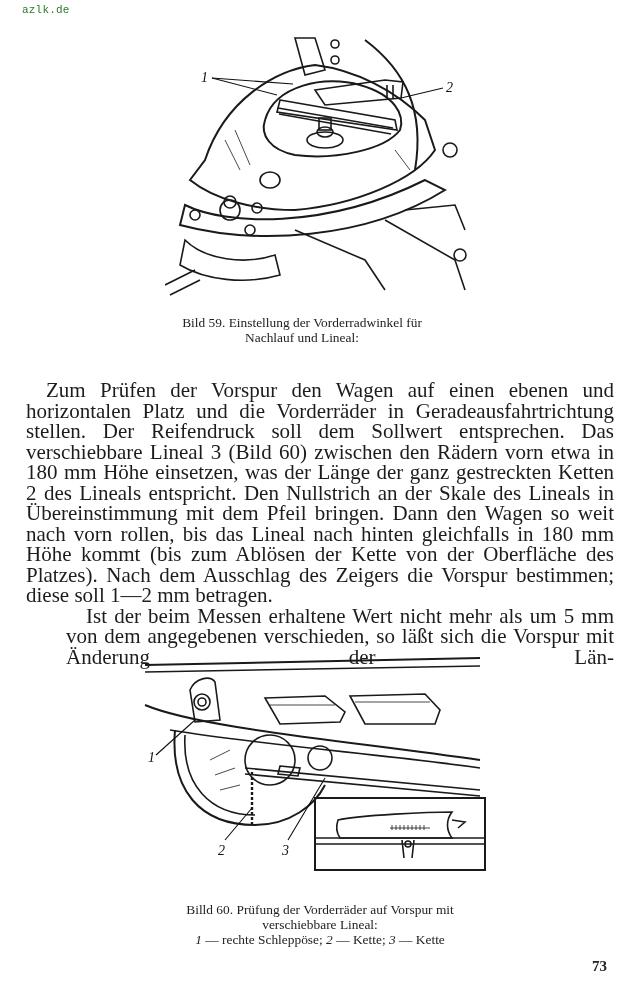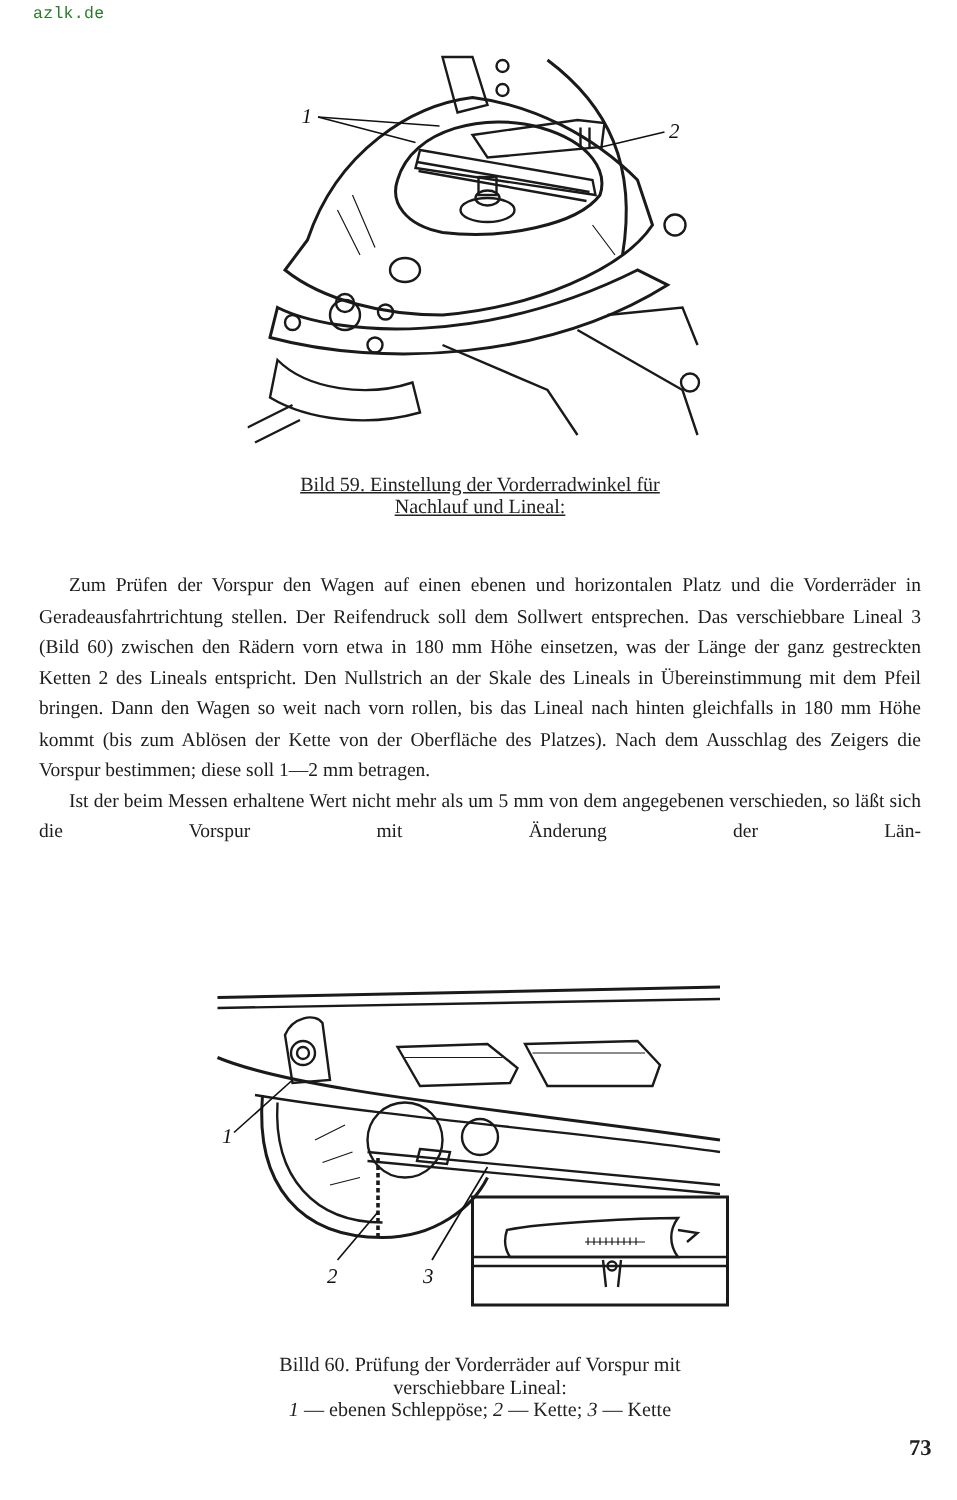--- a/index.html
+++ b/index.html
@@ -10,30 +10,30 @@
   .watermark {
     position: absolute; left: 6px; top: 4px; font-family: "Liberation Mono", "DejaVu Sans Mono", monospace;
     font-size: 11px; color: #2a7a2a; font-weight: normal; letter-spacing: 0.2px; margin-left: 16px;
   }
   .figure { position: absolute; }
   #fig59 { left: 165px; top: 30px; width: 310px; height: 270px; }
   #fig60 { left: 140px; top: 650px; width: 370px; height: 230px; }
   .caption {
     position: absolute; text-align: center; font-size: 13.4px; line-height: 15px; color: #222;
   }
-  #cap59 { left: 140px; top: 315px; width: 360px; text-decoration: underline; }
+  #cap59 { left: 122px; top: 315px; width: 360px; }
   #cap60 { left: 110px; top: 902px; width: 420px; }
   .caption i { font-style: italic; }
   .body-text {
-    position: absolute; left: 26px; top: 380px; width: 588px; font-size: 13px; line-height: 20.5px;
+    position: absolute; left: 26px; top: 380px; width: 588px; font-size: 21px; line-height: 20.5px;
     text-align: justify; color: #1c1c1c;
   }
   .body-text p { margin: 0; text-indent: 20px; }
-  .body-text .last-line { text-align-last: justify; }
-  .page-num { position: absolute; left: 592px; top: 958px; font-size: 15px; font-weight: bold; color: #222; margin-left: 14px; }
+  .body-text .last-line { text-align-last: justify; margin-left: 40px; }
+  .page-num { position: absolute; left: 592px; top: 958px; font-size: 15px; font-weight: bold; color: #222; }
   svg { display: block; }
   .lbl { font-family: "Liberation Serif", serif; font-style: italic; font-size: 14px; fill: #111; }
 </style>
 </head>
 <body>
 
 <div class="watermark">azlk.de</div>
 
 <div class="figure" id="fig59">
   <svg width="310" height="270" viewBox="0 0 310 270">
@@ -147,21 +147,21 @@
     <text class="lbl" x="78" y="205">2</text>
     <text class="lbl" x="142" y="205">3</text>
   </svg>
 </div>
 
 <div class="caption" id="cap60">
   <div>Billd 60. Prüfung der Vorderräder auf Vorspur mit</div>
   <div>verschiebbare Lineal:</div>
   <div>
     <i>1</i>
-    <span>— ebenen Schleppöse;</span>
+    <span>— rechte Schleppöse;</span>
     <i>2</i>
     <span>— Kette;</span>
     <i>3</i>
     <span>— Kette</span>
   </div>
 </div>
 
 <div class="page-num">73</div>
 
 </body></html>

